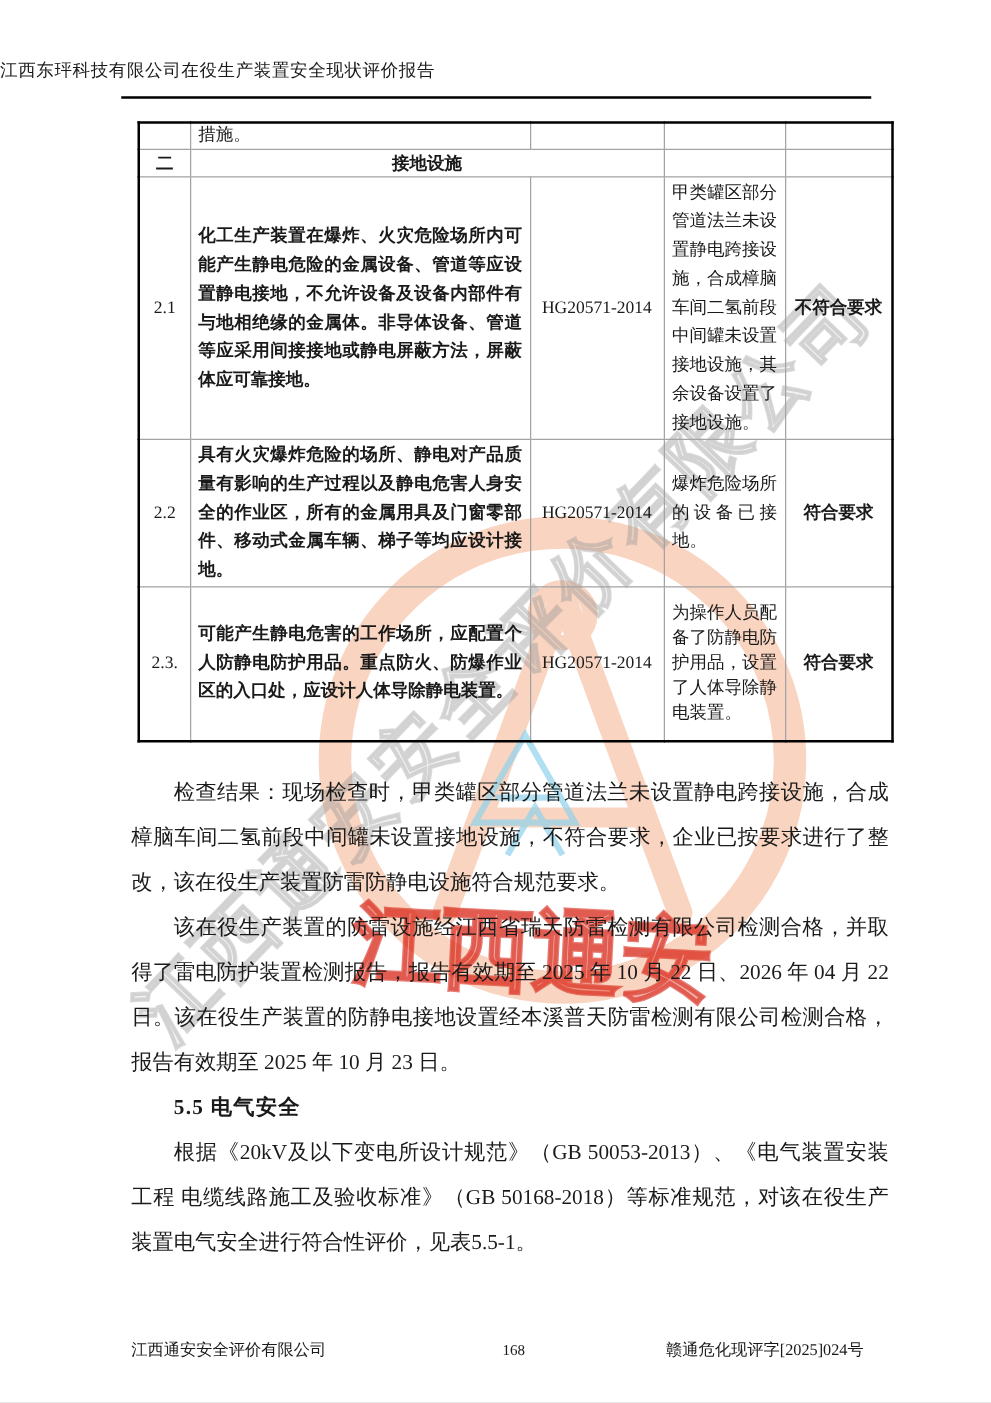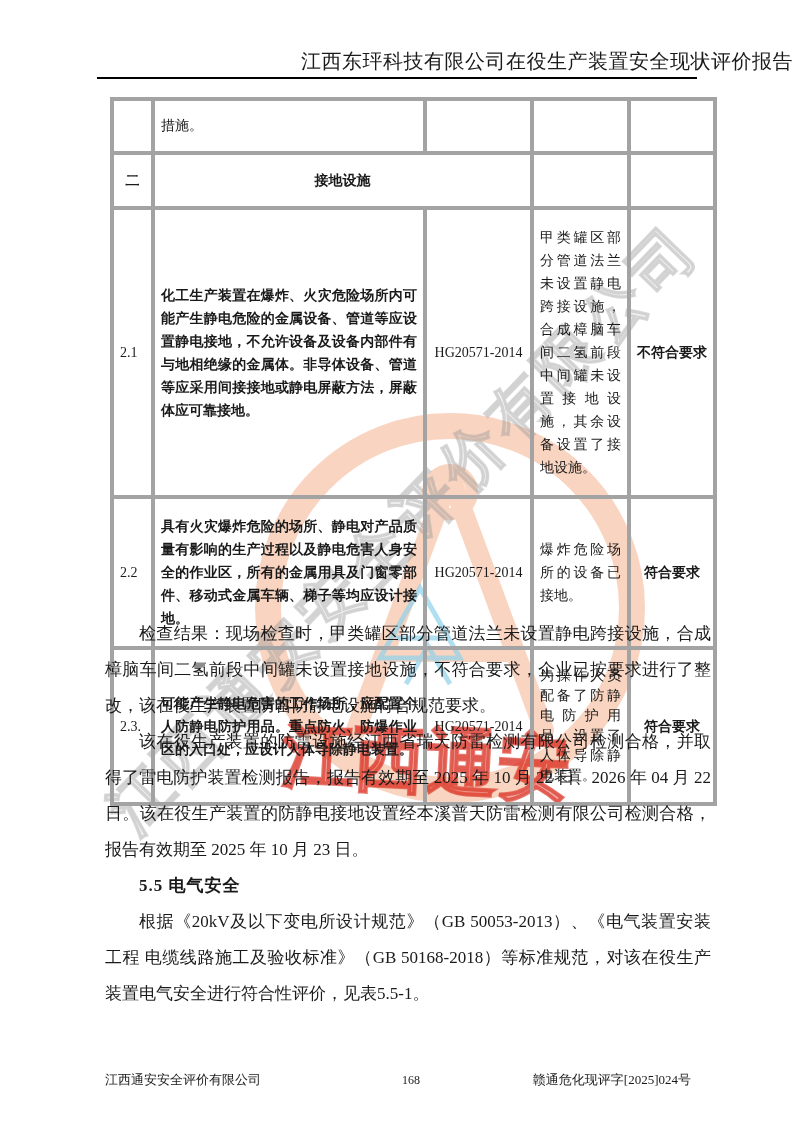--- a/index.html
+++ b/index.html
@@ -22,34 +22,34 @@
     transform:rotate(3deg);
     font-size:72px;font-weight:bold;letter-spacing:0px;white-space:nowrap;
     color:rgba(224,58,40,0.42);
     -webkit-text-stroke:2px rgba(216,42,28,0.62);
   }
   .wm-svg{position:absolute;left:240px;top:398px;}
   .wm-blue-svg{position:absolute;left:362px;top:580px;}
   
   .content{position:absolute;inset:0;z-index:1;}
   .hdr-title{
-    position:absolute;top:48px;left:0;width:100%;text-align:right;
-    font-size:20px;letter-spacing:0.5px;
+    position:absolute;top:48px;left:0;width:100%;text-align:left;
+    font-size:14px;letter-spacing:0.5px;
   }
   .hdr-rule{position:absolute;top:77px;left:97px;width:600px;border-top:2px solid #000;}
   table.chk{
     position:absolute;left:110px;top:97px;width:603px;
     border-collapse:collapse;table-layout:fixed;
     border:2px solid #000;
   }
   table.chk td{
-    border:4px solid #a3a3a3;vertical-align:middle;
-    font-size:14px;line-height:23px;padding:16px 6px;overflow:hidden;
+    border:1px solid #a3a3a3;vertical-align:middle;
+    font-size:14px;line-height:23px;padding:1px 6px;overflow:hidden;
   }
-  td.c-no{font-size:13px;padding:1px 2px;margin-left:36px;}
+  td.c-no{text-align:center;font-size:13px;padding:1px 2px;margin-left:36px;}
   td.c-txt{text-align:justify;text-justify:inter-character;font-weight:bold;}
   td.c-std{text-align:center;font-size:13px;padding:1px 2px;letter-spacing:0;}
   td.c-sit{text-align:justify;text-justify:inter-character;line-height:21px;padding:1px 5px;}
   td.c-con{text-align:center;padding:1px 2px;font-weight:bold;}
   tr.r-carry td{line-height:18px;}
   tr.r-sec td{font-weight:bold;text-align:center;line-height:19px;
     font-family:"Liberation Sans","DejaVu Sans",sans-serif;font-size:14px;}
   .body-text{position:absolute;left:105px;top:616px;width:606px;}
   .body-text p{
     margin:0;font-size:17px;line-height:36px;text-align:justify;

